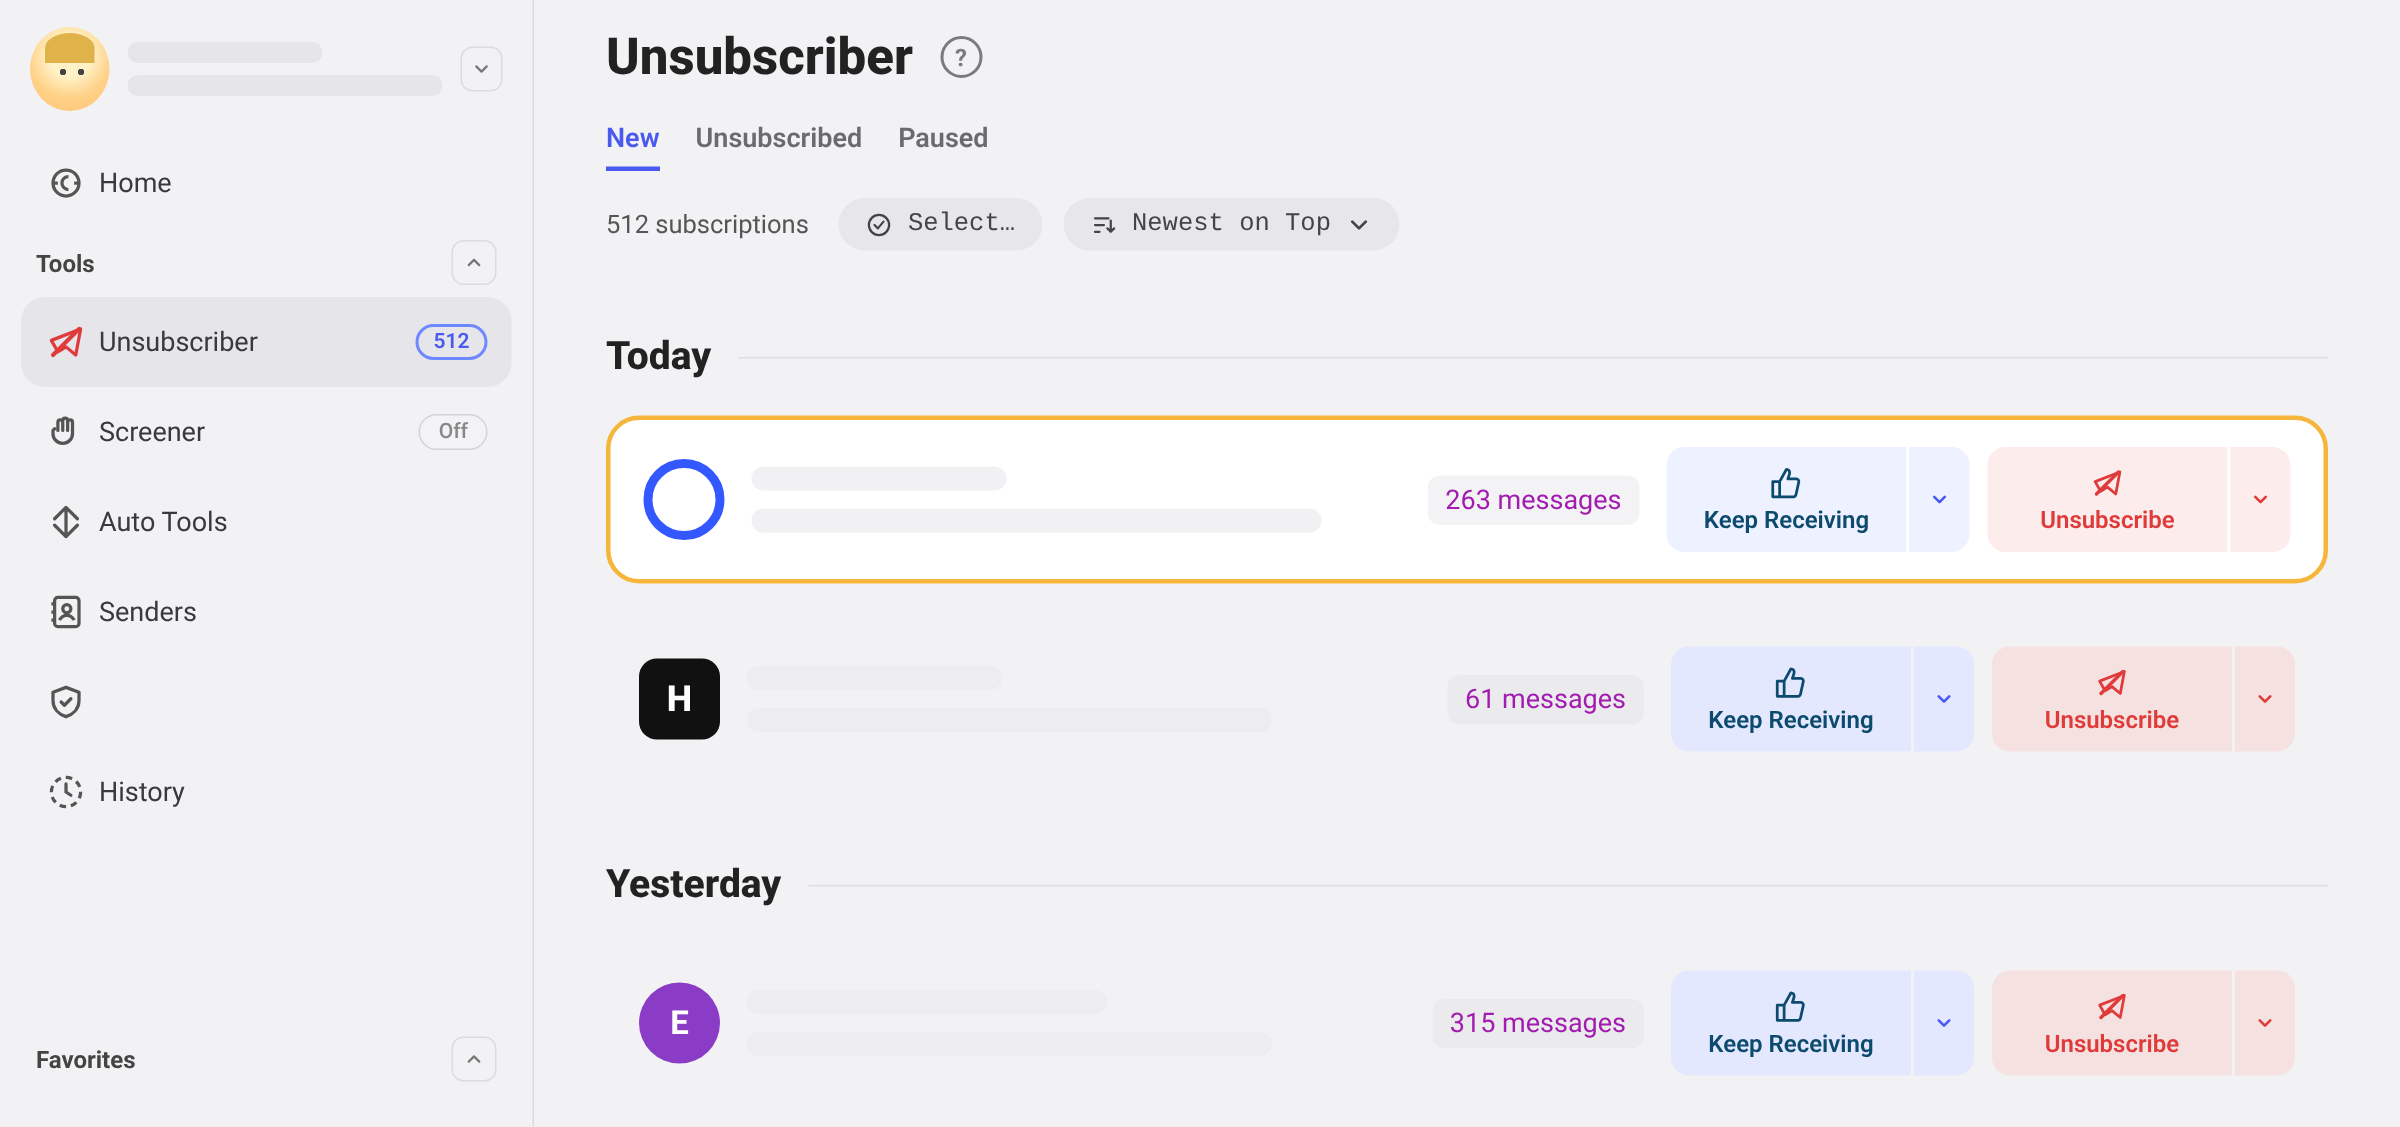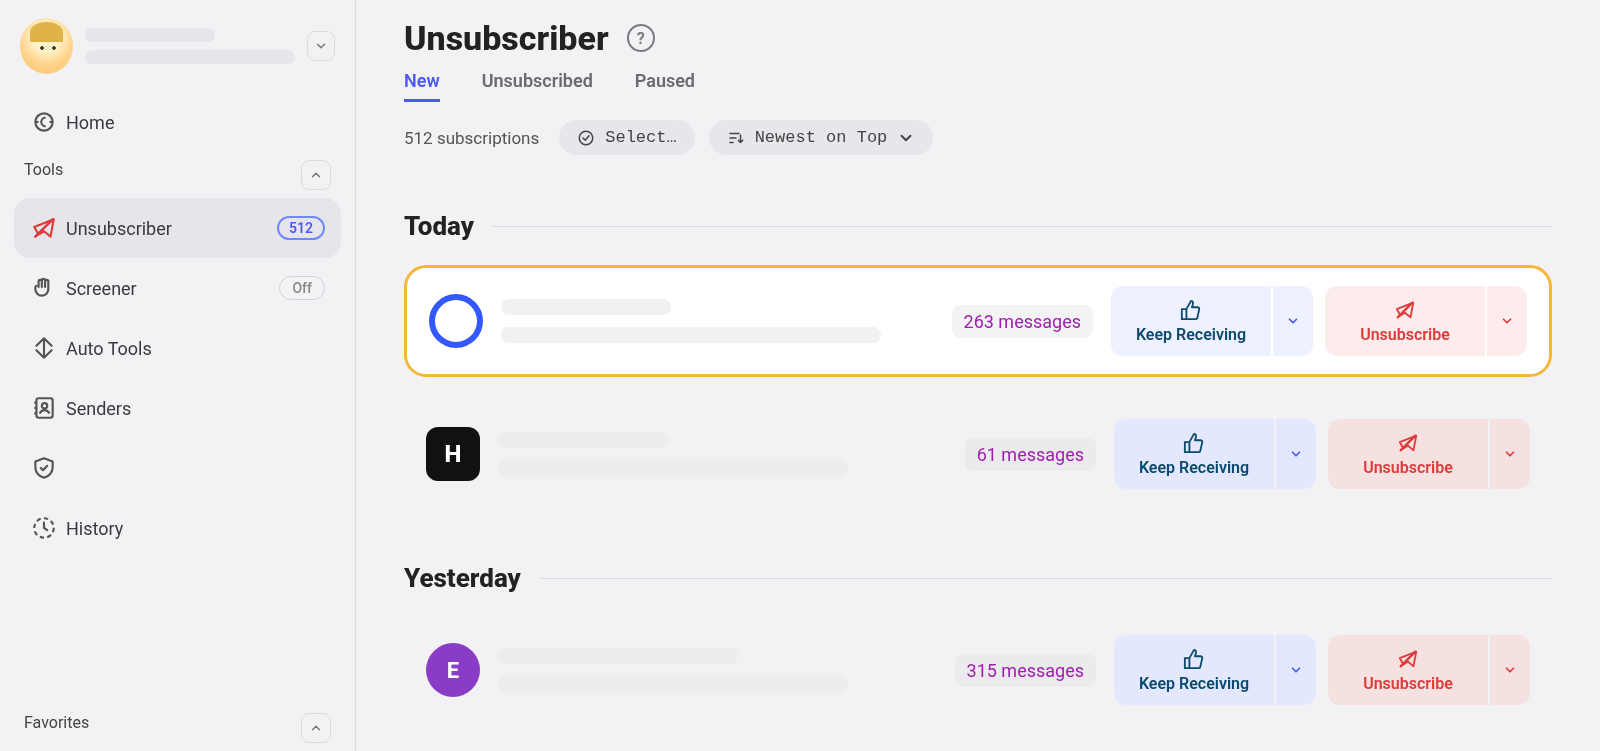--- a/index.html
+++ b/index.html
@@ -48,23 +48,23 @@
   .ph { background:#e6e6ea; border-radius:8px; }
   .acct-l1 { height:14px; width:130px; }
   .acct-l2 { height:14px; width:210px; }
   .acct-caret {
     width:30px; height:30px; border-radius:8px;
     display:flex; align-items:center; justify-content:center;
     border:1px solid #dcdcdf; color:#777;
   }
 
   .side-section-hdr {
-    display:flex; align-items:flex-start; justify-content:space-between;
+    display:flex; align-items:center; justify-content:space-between;
     padding: 8px 10px 8px 10px;
-    font-weight:400; color:#444; font-size:16px;
+    font-weight:700; color:#444; font-size:16px;
   }
   .collapse-btn {
     width:30px;height:30px;border-radius:8px;border:1px solid #dcdcdf;
     display:flex;align-items:center;justify-content:center;color:#777;
   }
 
   .nav-item {
     display:flex; align-items:center; gap:8px;
     padding: 16px 16px;
     border-radius: 16px;
@@ -91,21 +91,21 @@
     padding: 18px 48px 0 48px;
   }
   .page-header {
     display:flex; align-items:center; gap:18px;
   }
   .page-title { font-size:34px; font-weight:800; color:#222; }
   .help-circle {
     width:28px;height:28px;border:2px solid #7a7a80;border-radius:50%;
     display:flex;align-items:center;justify-content:center;color:#7a7a80;font-weight:700;font-size:16px;
   }
-  .tabs { display:flex; gap:42px; margin-top:12px; font-size:18px; color:#6a6a70; font-weight:600; }
+  .tabs { display:flex; gap:24px; margin-top:24px; font-size:18px; color:#6a6a70; font-weight:600; }
   .tab { padding-bottom:8px; cursor:pointer; }
   .tab.active { color:#4a5af0; border-bottom:3px solid #4a5af0; }
 
   .search-wrap {
     margin-top:18px; width:760px; height:44px;
     background:#e6e6ea; border-radius:12px;
     display:flex; align-items:center; gap:12px; padding:0 16px; color:#8a8a90;
   }
   .search-wrap input {
     border:none; background:transparent; outline:none; font-size:18px; flex:1; color:#333;
@@ -289,21 +289,21 @@
       <svg viewBox="0 0 24 24">
           <circle cx="12" cy="12" r="9" fill="none" stroke="currentColor" stroke-width="2" stroke-dasharray="4 3"></circle>
           <path d="M12 7v5l3 2" fill="none" stroke="currentColor" stroke-width="2" stroke-linecap="round"></path>
         </svg>
     </span>
     <span class="nav-label">History</span>
   </div>
 
   <div style="flex:1"></div>
 
-  <div class="side-section-hdr" style="padding-bottom:8px">
+  <div class="side-section-hdr" style="padding-bottom:30px">
     <span>Favorites</span>
     <div class="collapse-btn">
       <svg viewBox="0 0 24 24" width="14" height="14">
           <path d="M6 15l6-6 6 6" fill="none" stroke="currentColor" stroke-width="2.5" stroke-linecap="round" stroke-linejoin="round"></path>
         </svg>
     </div>
   </div>
 
 </aside>
 

